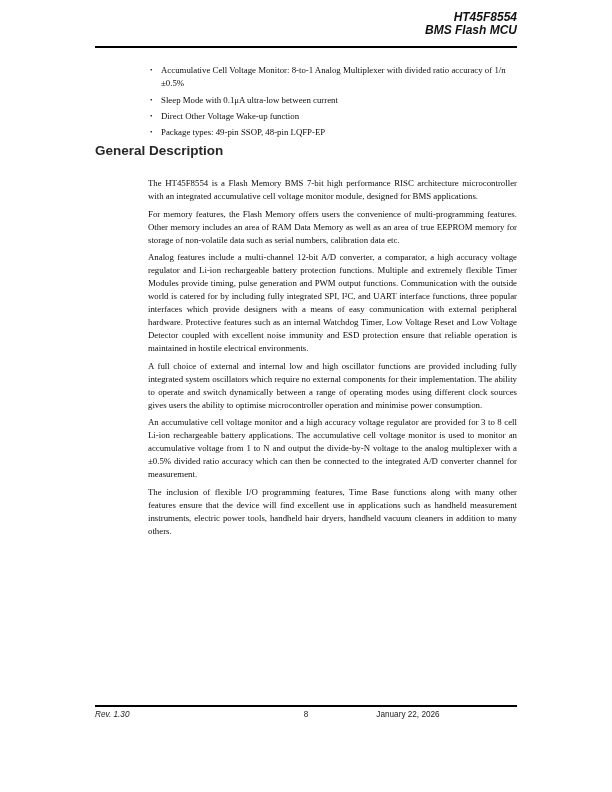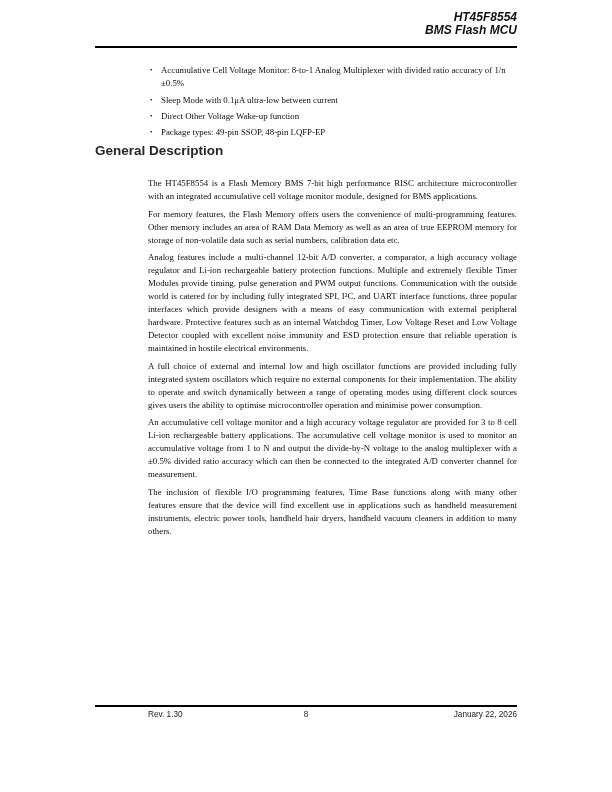--- a/index.html
+++ b/index.html
@@ -65,23 +65,23 @@
     position:absolute; left:95px; top:705px;
     width:422px; height:1.5px; background:#000;
   }
   .footer {
     position:absolute; left:95px; top:710px; width:422px;
     display:flex;
     font-family:"Liberation Sans", sans-serif;
     font-size:8.2px; color:#222;
   }
   .footer span { flex:1; }
-  .f-left   { text-align:center; }
+  .f-left   { text-align:left;font-style:italic; }
   .f-center { text-align:center; }
-  .f-right  { text-align:right; }
+  .f-right  { }
 </style>
 </head>
 <body>
 
 <div class="page">
 
 
   <div class="header-title">
     <div>HT45F8554</div>
     <div>BMS Flash MCU</div>

